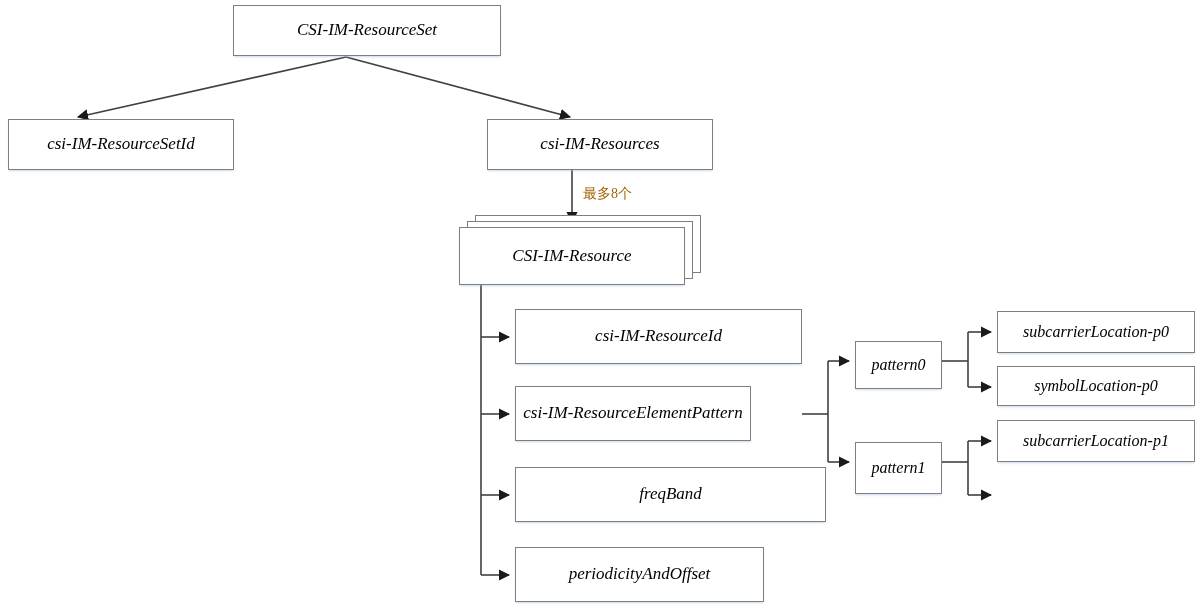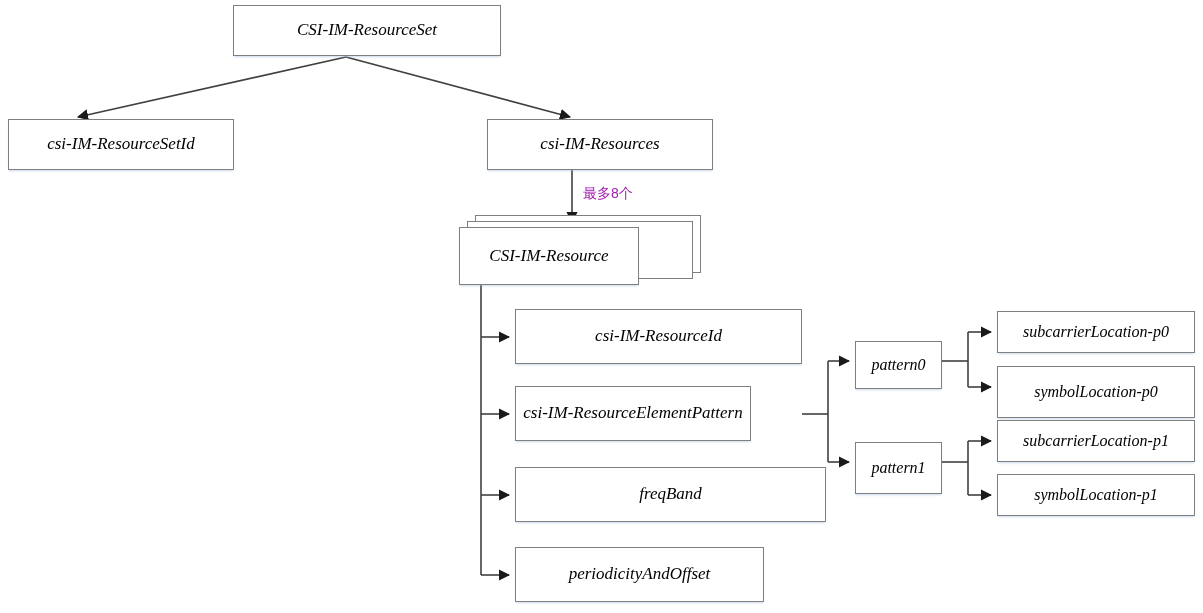--- a/index.html
+++ b/index.html
@@ -45,23 +45,23 @@
   }
   .stack-layer {
     position: absolute;
     box-sizing: border-box;
     background: #ffffff;
     border: 1px solid #7f7f7f;
     z-index: 2;
   }
   .note {
     position: absolute;
-    font-family: Liberation Sans, sans-serif;
+    font-family: Liberation Serif, serif;
     font-size: 14px;
-    color: #a21caf;
+    color: #a16207;
     white-space: nowrap;
     z-index: 4;
   }
   .f17 { font-size: 17px; }
   .f16 { font-size: 16px; }
 </style>
 </head>
 <body>
 
 <div id="stage">
@@ -111,21 +111,21 @@
   </div>
 
   <div class="node f17" style="left:8px; top:119px; width:226px; height:51px;">
     <span class="node-label">csi-IM-ResourceSetId</span>
   </div>
 
   <div class="node f17" style="left:459px; top:119px; width:226px; height:51px;margin-left:28px;">
     <span class="node-label">csi-IM-Resources</span>
   </div>
 
-  <div class="node f17" style="left:459px; top:227px; width:180px; height:58px;">
+  <div class="node f17" style="left:459px; top:227px; width:226px; height:58px;">
     <span class="node-label">CSI-IM-Resource</span>
   </div>
 
   <div class="node f17" style="left:515px; top:309px; width:287px; height:55px;">
     <span class="node-label">csi-IM-ResourceId</span>
   </div>
 
   <div class="node f17" style="left:515px; top:386px; width:236px; height:55px;">
     <span class="node-label">csi-IM-ResourceElementPattern</span>
   </div>
@@ -143,27 +143,24 @@
   </div>
 
   <div class="node f16" style="left:855px; top:442px; width:87px; height:52px;">
     <span class="node-label">pattern1</span>
   </div>
 
   <div class="node f16" style="left:997px; top:311px; width:198px; height:42px;">
     <span class="node-label">subcarrierLocation-p0</span>
   </div>
 
-  <div class="node f16" style="left:997px; top:366px; width:198px; height:52px;">
+  <div class="node f16" style="left:997px; top:366px; width:198px; height:40px;">
     <span class="node-label">symbolLocation-p0</span>
   </div>
 
   <div class="node f16" style="left:997px; top:420px; width:198px; height:42px;">
     <span class="node-label">subcarrierLocation-p1</span>
   </div>
 
-  <div class="node f16" style="left:997px; top:474px; width:198px; height:42px;">
-    <span class="node-label">symbolLocation-p1</span>
-  </div>
 
   <div class="note" style="left:583px; top:185px;">最多8个</div>
 
 </div>
 
 </body></html>

